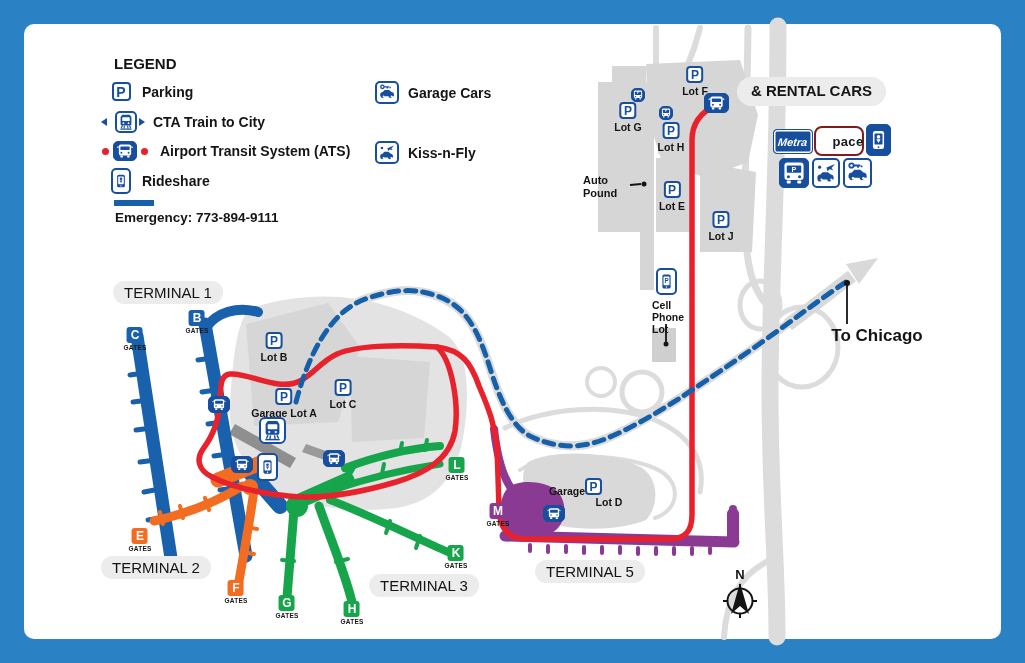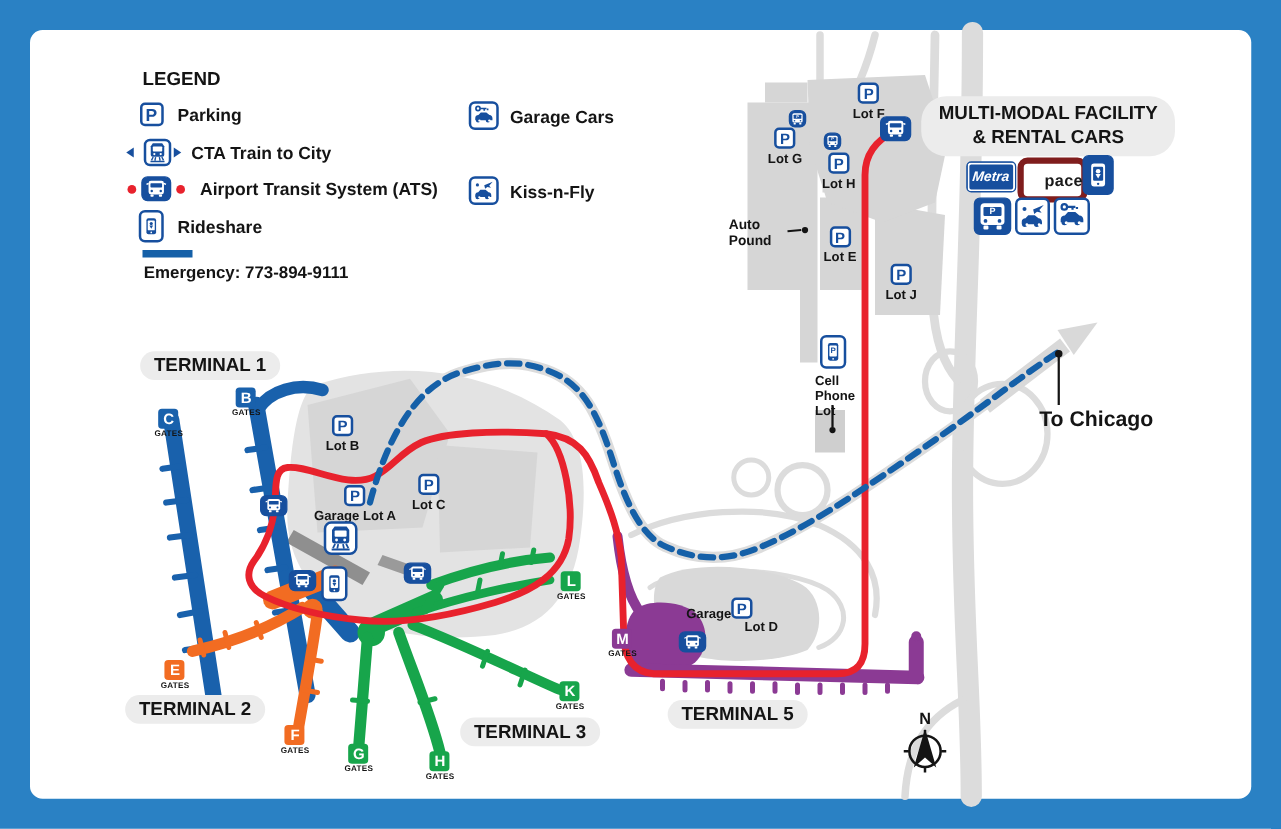--- a/index.html
+++ b/index.html
@@ -23,36 +23,36 @@
   .marker{position:absolute;display:flex;flex-direction:column;align-items:center;transform:translateX(-50%)}
   .lot-label{font-size:10.5px;font-weight:bold;color:#141414;white-space:nowrap;margin-top:2px}
   
   .gate{position:absolute;display:flex;flex-direction:column;align-items:center;transform:translateX(-50%)}
   .gate .badge{width:16px;height:16px;border-radius:3px;color:#fff;font-weight:bold;font-size:12px;
                display:flex;align-items:center;justify-content:center}
   .gate .cap{font-size:6.5px;font-weight:bold;color:#141414;margin-top:1px;letter-spacing:.2px}
   .g-blue{background:#1961ac}.g-orange{background:#f26c22}.g-green{background:#17a54b}.g-purple{background:#8b3a94}
   
   .tpill{position:absolute;transform:translateX(-50%);background:#ececec;border-radius:14px;
-         padding:3px 11px;font-weight:bold;font-size:15px;color:#141414;white-space:nowrap}
+         padding:3px 11px;font-weight:normal;font-size:15px;color:#141414;white-space:nowrap}
   
   .lrow{position:absolute;display:flex;align-items:center;gap:8px}
   .llabel{font-size:14px;font-weight:bold;color:#141414;white-space:nowrap}
   .libox{width:26px;display:flex;justify-content:center;align-items:center;position:relative}
   .dot{width:7px;height:7px;border-radius:50%;background:#e8222d;flex:0 0 auto}
   .tri-l{width:0;height:0;border-top:4px solid transparent;border-bottom:4px solid transparent;border-right:6px solid #174f9e}
   .tri-r{width:0;height:0;border-top:4px solid transparent;border-bottom:4px solid transparent;border-left:6px solid #174f9e}
   .divider{position:absolute;background:#1560a8}
   
   .mmf-pill{position:absolute;background:#ececec;border-radius:20px;padding:5px 14px;text-align:center;
             font-weight:bold;font-size:15px;line-height:1.25;color:#141414;white-space:nowrap}
   .metra-box{position:absolute;background:#174f9e;border-radius:4px;display:flex;align-items:center;justify-content:center;
              box-shadow:inset 0 0 0 1.5px #fff;border:1.5px solid #174f9e}
   .metra-txt{color:#fff;font-weight:bold;font-style:italic;font-size:11px;transform:skewX(-6deg)}
-  .pace-box{position:absolute;background:#fff;border:5px solid #7f1d1d;border-radius:8px;
+  .pace-box{position:absolute;background:#fff;border:2px solid #7f1d1d;border-radius:8px;
             display:flex;align-items:center;justify-content:center;gap:18px}
   .pace-circle{width:14px;height:14px;border-radius:50%;background:#1b75bb;position:relative}
   .pace-circle::after{content:"";position:absolute;left:4px;top:4px;width:6px;height:6px;border-radius:50%;background:#fff}
   .pace-txt{font-weight:bold;font-size:13px;color:#1a1a1a;letter-spacing:.3px}
 </style>
 </head>
 <body>
 
 <div id="map">
   <div class="panel"></div>
@@ -242,21 +242,20 @@
           </svg>
         </span>
       </span>
     <span class="llabel">Kiss-n-Fly</span>
   </div>
 
   <div class="divider" style="left:114px;top:200px;width:40px;height:6px"></div>
   <div class="abs bold" style="left:115px;top:210px;font-size:13.5px">Emergency: 773-894-9111</div>
 
   <div class="mmf-pill" style="left:737px;top:77px">
-    <div>MULTI-MODAL FACILITY</div>
     <div>&amp; RENTAL CARS</div>
   </div>
   <div class="metra-box" style="left:773px;top:129px;width:38px;height:23px">
     <span class="metra-txt">Metra</span>
   </div>
   <div class="pace-box" style="left:814px;top:126px;width:46px;height:26px">
     <span class="pace-circle"></span>
     <span class="pace-txt">pace</span>
   </div>
   <div class="icon solid abs" style="left:866px;top:124px;width:25px;height:32px">

